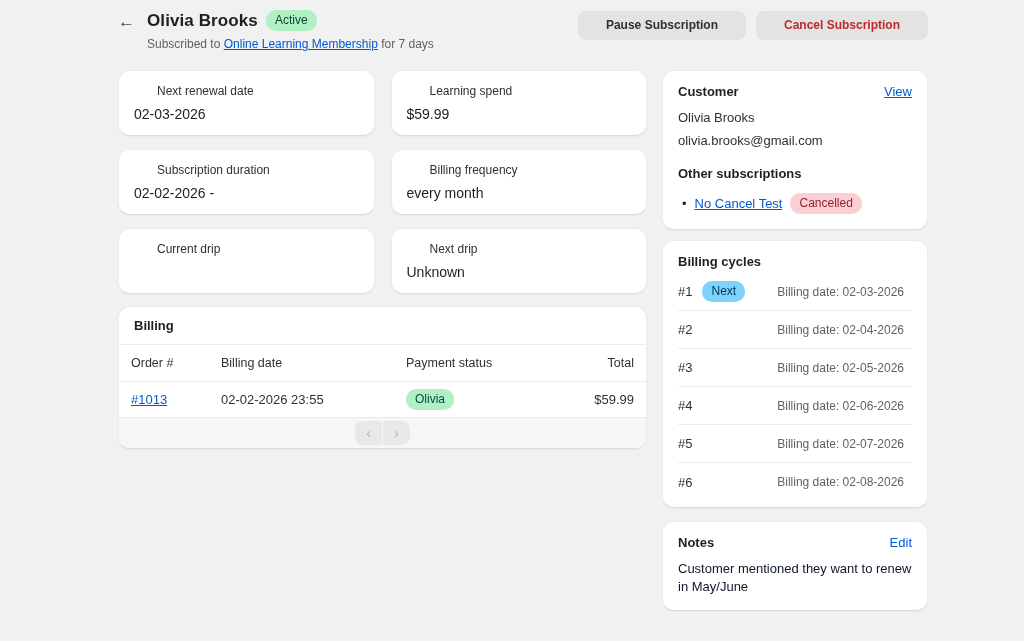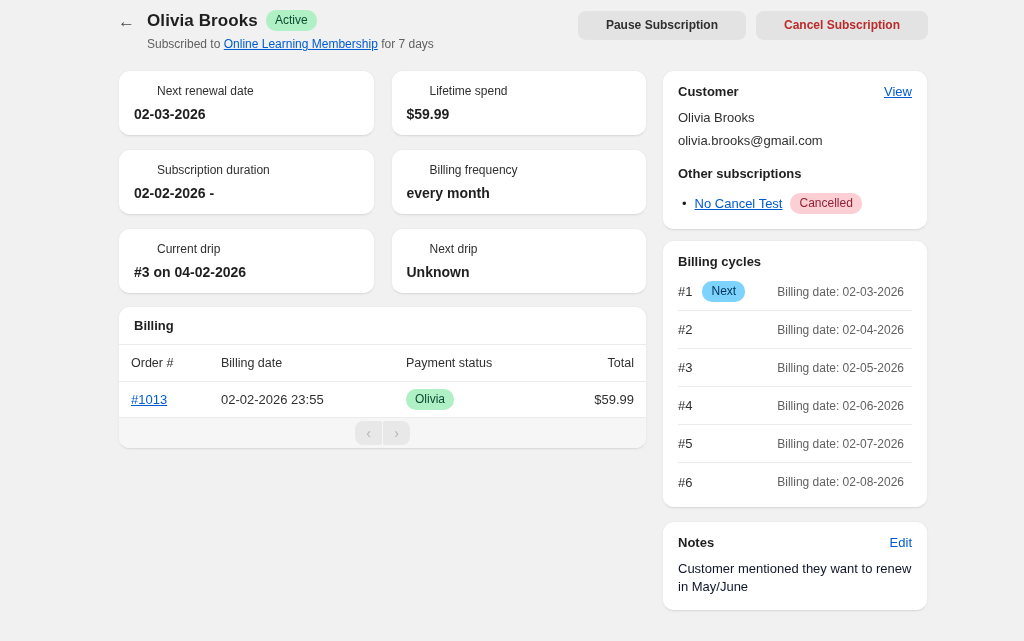--- a/index.html
+++ b/index.html
@@ -41,21 +41,21 @@
 
   
   .content { display:flex; gap:15px; margin-top:19px; align-items:flex-start; }
   .left-col { width:529px; flex:none; }
   .right-col { width:266px; flex:none; }
 
   
   .stats-grid { display:grid; grid-template-columns:1fr 1fr; gap:13px 16px; }
   .stat-card { height:66px; padding:13px 15px; }
   .stat-label { font-size:12px; color:#303030;margin-left:23px; }
-  .stat-value { font-size:14px; font-weight:700; margin-top:8px; color:#1f1f1f; }
+  .stat-value { font-size:14px; font-weight:400; margin-top:8px; color:#1f1f1f; }
 
   
   .billing-card { margin-top:12px; overflow:hidden; }
   .card-header { padding:11px 15px; border-bottom:1px solid #ebebeb; }
   .card-title { font-size:13px; font-weight:700; color:#1f1f1f; }
   .thead, .trow {
     display:grid; grid-template-columns:90px 185px 1fr auto;
     align-items:center; padding:0 12px;
   }
   .thead { height:37px; border-bottom:1px solid #ebebeb; font-size:12.5px; color:#303030; }
@@ -133,34 +133,33 @@
 
   <div class="content">
 
     <div class="left-col">
       <div class="stats-grid">
         <div class="card stat-card">
           <div class="stat-label">Next renewal date</div>
           <div class="stat-value">02-03-2026</div>
         </div>
         <div class="card stat-card">
-          <div class="stat-label">Lifetime spend</div>
+          <div class="stat-label">Learning spend</div>
           <div class="stat-value">$59.99</div>
         </div>
         <div class="card stat-card">
           <div class="stat-label">Subscription duration</div>
           <div class="stat-value">02-02-2026 -</div>
         </div>
         <div class="card stat-card">
           <div class="stat-label">Billing frequency</div>
           <div class="stat-value">every month</div>
         </div>
         <div class="card stat-card">
           <div class="stat-label">Current drip</div>
-          <div class="stat-value">#3 on 04-02-2026</div>
         </div>
         <div class="card stat-card">
           <div class="stat-label">Next drip</div>
           <div class="stat-value">Unknown</div>
         </div>
       </div>
 
       <section class="card billing-card">
         <div class="card-header">
           <h2 class="card-title">Billing</h2>

